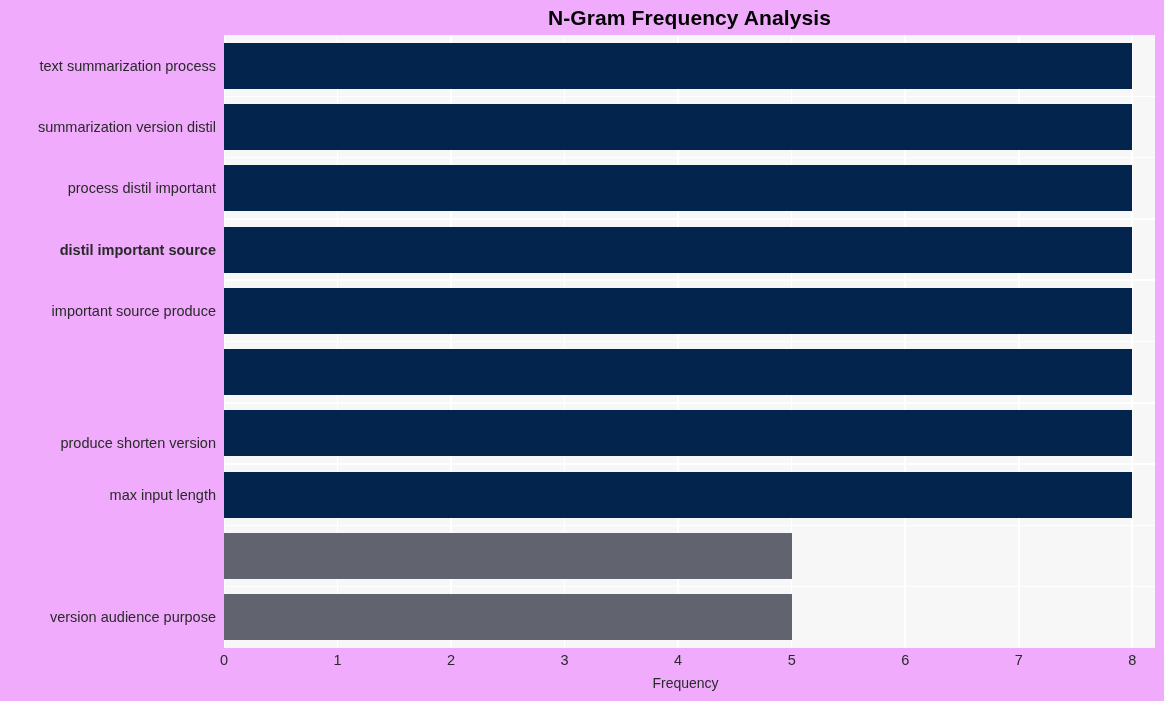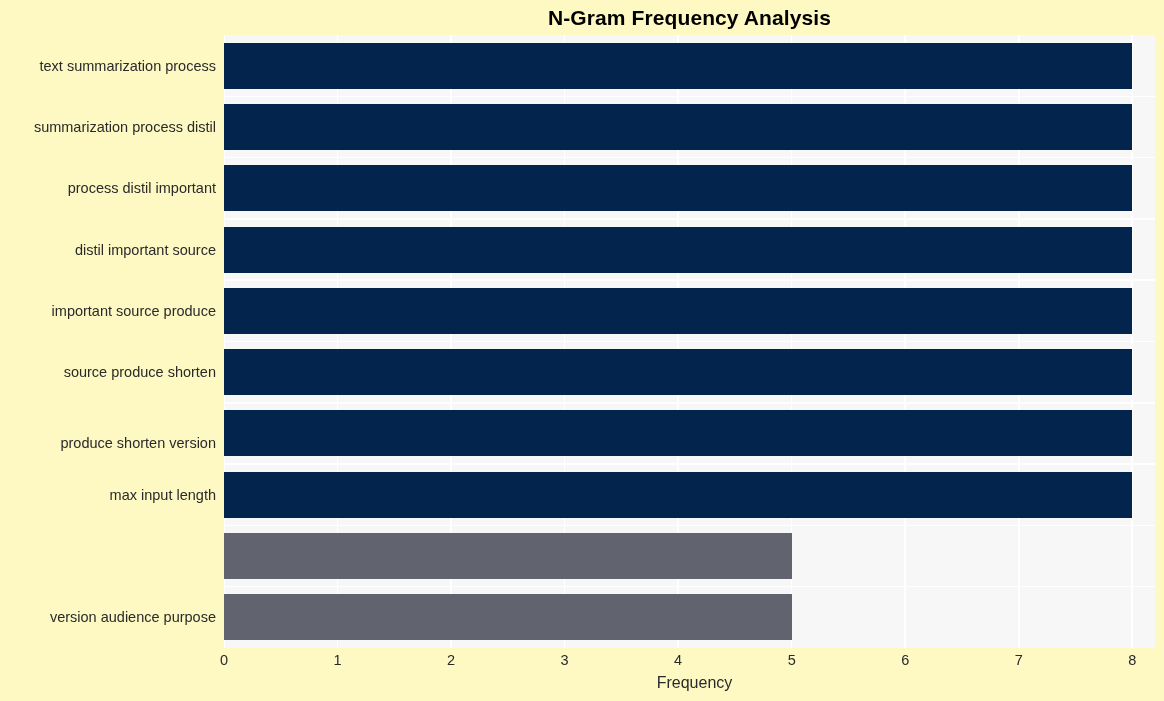--- a/index.html
+++ b/index.html
@@ -13,21 +13,21 @@
     overflow: hidden;
     font-family: "Liberation Sans", sans-serif;
     position: relative;
   }
 
   #chart-figure {
     position: absolute;
     left: 0; top: 0;
     width: 1164px;
     height: 701px;
-    background: #fef9c3;
+    background: #f0abfc;
   }
 
   
   #chart-title {
     position: absolute;
     left: 224px;
     top: 5px;
     width: 931px;
     text-align: center;
     font-size: 21px;
@@ -104,43 +104,42 @@
     top: 0;
     width: 40px;
     margin-left: -20px;
     text-align: center;
     font-size: 14.5px;
     color: #2a2a2a;
     line-height: 20px;
   }
   #x-axis-title {
     position: absolute;
-    left: 229px;
+    left: 220px;
     top: 673px;
     width: 931px;
     text-align: center;
-    font-size: 16px;
+    font-size: 14px;
     color: #2a2a2a;
     line-height: 20px;
   }
 </style>
 </head>
 <body>
 
 <div id="chart-figure">
 
   <div id="chart-title">N-Gram Frequency Analysis</div>
 
   <div id="y-axis-labels">
       <div class="ytick-label" style="top: 21.65px; text-align: right;">text summarization process</div>
-      <div class="ytick-label" style="top: 82.95px;">summarization process distil</div>
+      <div class="ytick-label" style="top: 82.95px;">summarization version distil</div>
       <div class="ytick-label" style="top: 144.25px; padding-left: 16px;">process distil important</div>
-      <div class="ytick-label" style="top: 205.55px;">distil important source</div>
+      <div class="ytick-label" style="top: 205.55px; font-weight: bold;">distil important source</div>
       <div class="ytick-label" style="top: 266.85px;">important source produce</div>
-      <div class="ytick-label" style="top: 328.15px;">source produce shorten</div>
       <div class="ytick-label" style="top: 389.45px; margin-top: 10px;">produce shorten version</div>
       <div class="ytick-label" style="top: 450.75px;">max input length</div>
       <div class="ytick-label" style="top: 573.35px;">version audience purpose</div>
     </div>
 
   <div id="plot-area">
     <div id="gridlines-v">
         <div class="gridline-v" style="left: -0.8px;"></div>
         <div class="gridline-v" style="left: 112.737px;"></div>
         <div class="gridline-v" style="left: 226.273px;"></div>

